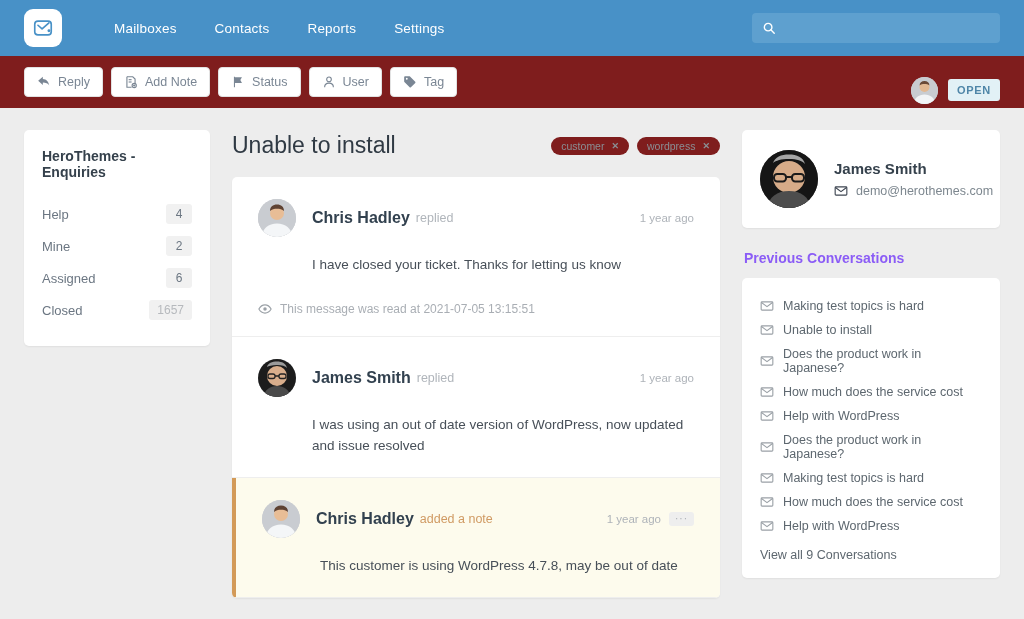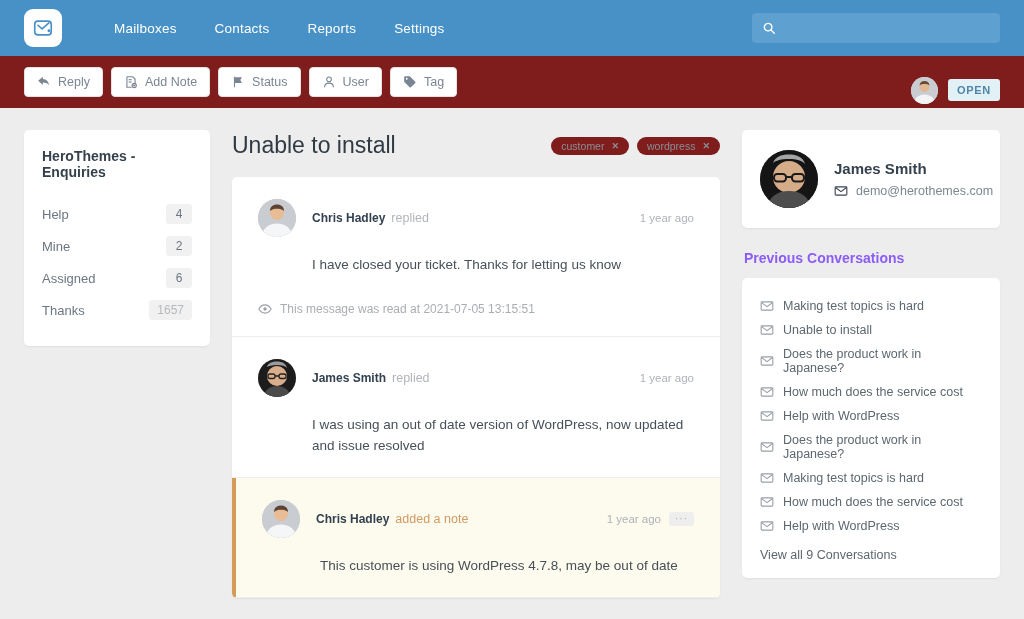--- a/index.html
+++ b/index.html
@@ -116,21 +116,21 @@
 
   
   .thread { background:#fff; border-radius:5px; box-shadow:0 1px 2px rgba(0,0,0,.06); overflow:hidden; }
   .msg { padding: 22px 26px 20px 26px; border-bottom: 1px solid #eeeeee; position: relative; }
   .msg.note { background: #fdfbed; border-left: 4px solid #d39a58; padding-left: 26px; }
   .msg-head { display: flex; align-items: center; }
   .avatar-md {
     width: 38px; height: 38px; border-radius: 50%;
     background: #c9ccd1; overflow: hidden; flex: none; margin-right: 16px;
   }
-  .msg-author { font-size: 12px; font-weight: bold; color: #32414f; }
+  .msg-author { font-size: 16px; font-weight: bold; color: #32414f; }
   .msg-action { font-size: 12.5px; color: #b0b5bb; margin-left: 6px; }
   .msg-action.note-action { color: #d09a63; }
   .msg-time {
     margin-left: auto; font-size: 11.5px; color: #aeb3b9;
     display: flex; align-items: center; gap: 8px;
   }
   .dots-btn {
     background: #eeeeee; border-radius: 3px; color: #a9aeb4;
     font-size: 10px; padding: 2px 6px; line-height: 10px;
     letter-spacing: 1px; cursor: pointer;
@@ -282,21 +282,21 @@
       </div>
       <div class="mailbox-row">
         <span class="mailbox-label">Mine</span>
         <span class="mailbox-count">2</span>
       </div>
       <div class="mailbox-row">
         <span class="mailbox-label">Assigned</span>
         <span class="mailbox-count">6</span>
       </div>
       <div class="mailbox-row">
-        <span class="mailbox-label">Thanks</span>
+        <span class="mailbox-label">Closed</span>
         <span class="mailbox-count muted">1657</span>
       </div>
     </div>
   </div>
 
   <div class="col-mid">
     <div class="title-row">
       <h1 class="page-title">Unable to install</h1>
       <div class="tags">
         <span class="tag">

